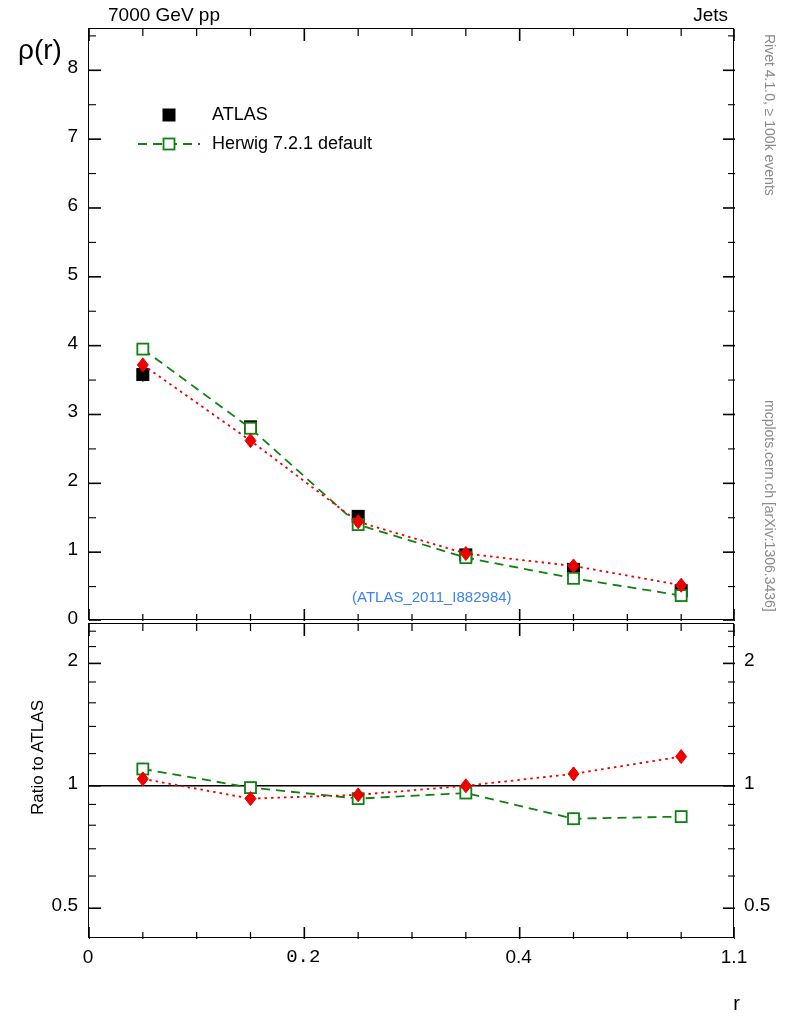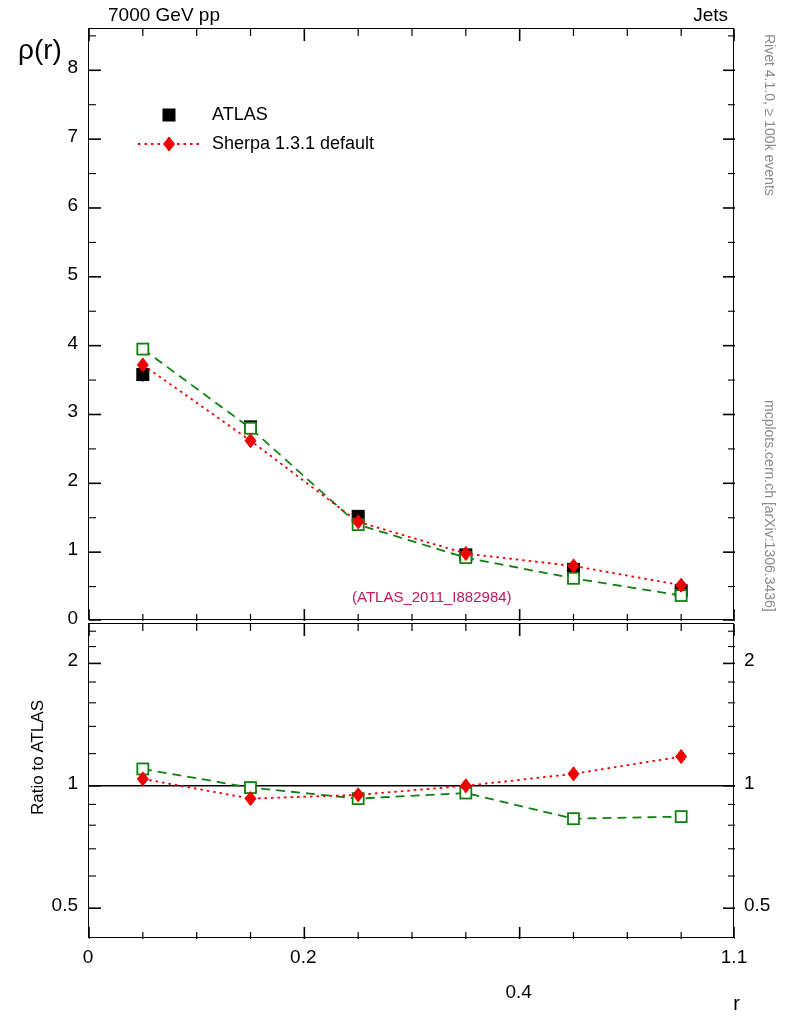--- a/index.html
+++ b/index.html
@@ -132,21 +132,21 @@
     flex: 0 0 66px;
   }
   .leg-text { white-space: nowrap; }
 
   
   #watermark {
     position: absolute;
     left: 352px;
     top: 588px;
     font-size: 15px;
-    color: #be185d;
+    color: #3b82f6;
     white-space: nowrap;
   }
 </style>
 </head>
 <body>
 
 <div id="root">
 
   <div class="hdr" id="hdr-left">7000 GeV pp</div>
   <div class="hdr" id="hdr-right">Jets</div>
@@ -357,42 +357,42 @@
 
   <div id="legend">
       <div class="leg-row">
         <div class="leg-mark"><svg width="66" height="20">
             <rect x="27" y="4" width="12" height="12" fill="#000000" stroke="#000000" stroke-width="1"></rect>
           </svg></div>
         <div class="leg-text">ATLAS</div>
       </div>
       <div class="leg-row">
         <div class="leg-mark"><svg width="66" height="20">
-            <line x1="2" y1="10" x2="64" y2="10" stroke="#ee0000" stroke-width="1.8" stroke-dasharray="2.5,4"></line>
-            <polygon points="33,3 38.46,10 33,17 27.54,10" fill="#ee0000" stroke="#ee0000" stroke-width="1"></polygon>
+            <line x1="2" y1="10" x2="64" y2="10" stroke="#108010" stroke-width="1.8" stroke-dasharray="9,6"></line>
+            <rect x="27.5" y="4.5" width="11" height="11" fill="#fff" stroke="#108010" stroke-width="1.8"></rect>
           </svg></div>
-        <div class="leg-text">Sherpa 1.3.1 default</div>
+        <div class="leg-text">Herwig 7.2.1 default</div>
       </div>
     </div>
 
   <div id="ticklabels">
       <div class="tlab" style="left: 78px; top: 56.3023px; transform: translateX(-100%);">8</div>
       <div class="tlab" style="left: 78px; top: 125.14px; transform: translateX(-100%);">7</div>
       <div class="tlab" style="left: 78px; top: 193.977px; transform: translateX(-100%);">6</div>
       <div class="tlab" style="left: 78px; top: 262.814px; transform: translateX(-100%);">5</div>
       <div class="tlab" style="left: 78px; top: 331.651px; transform: translateX(-100%);">4</div>
       <div class="tlab" style="left: 78px; top: 400.488px; transform: translateX(-100%);">3</div>
       <div class="tlab" style="left: 78px; top: 469.326px; transform: translateX(-100%);">2</div>
       <div class="tlab" style="left: 78px; top: 538.163px; transform: translateX(-100%);">1</div>
       <div class="tlab" style="left: 78px; top: 607px; transform: translateX(-100%);">0</div>
       <div class="tlab" style="left: 78px; top: 649.405px; transform: translateX(-100%);">2</div>
       <div class="tlab" style="left: 744px; top: 649.405px;">2</div>
       <div class="tlab" style="left: 78px; top: 771.808px; transform: translateX(-100%);">1</div>
       <div class="tlab" style="left: 744px; top: 771.808px;">1</div>
       <div class="tlab" style="left: 78px; top: 894.211px; transform: translateX(-100%);">0.5</div>
       <div class="tlab" style="left: 744px; top: 894.211px;">0.5</div>
       <div class="tlab" style="left: 88px; top: 946px; transform: translateX(-50%);">0</div>
-      <div class="tlab" style="left: 303.333px; top: 946px; transform: translateX(-50%);">0.2</div>
-      <div class="tlab" style="left: 518.667px; top: 946px; transform: translateX(-50%); margin-top: 35px;">0.4</div>
+      <div class="tlab" style="left: 303.333px; top: 946px; transform: translateX(-50%); font-family: Liberation Mono, monospace;">0.2</div>
+      <div class="tlab" style="left: 518.667px; top: 946px; transform: translateX(-50%);">0.4</div>
       <div class="tlab" style="left: 734px; top: 946px; transform: translateX(-50%);">1.1</div>
     </div>
 
 </div>
 
 </body></html>

